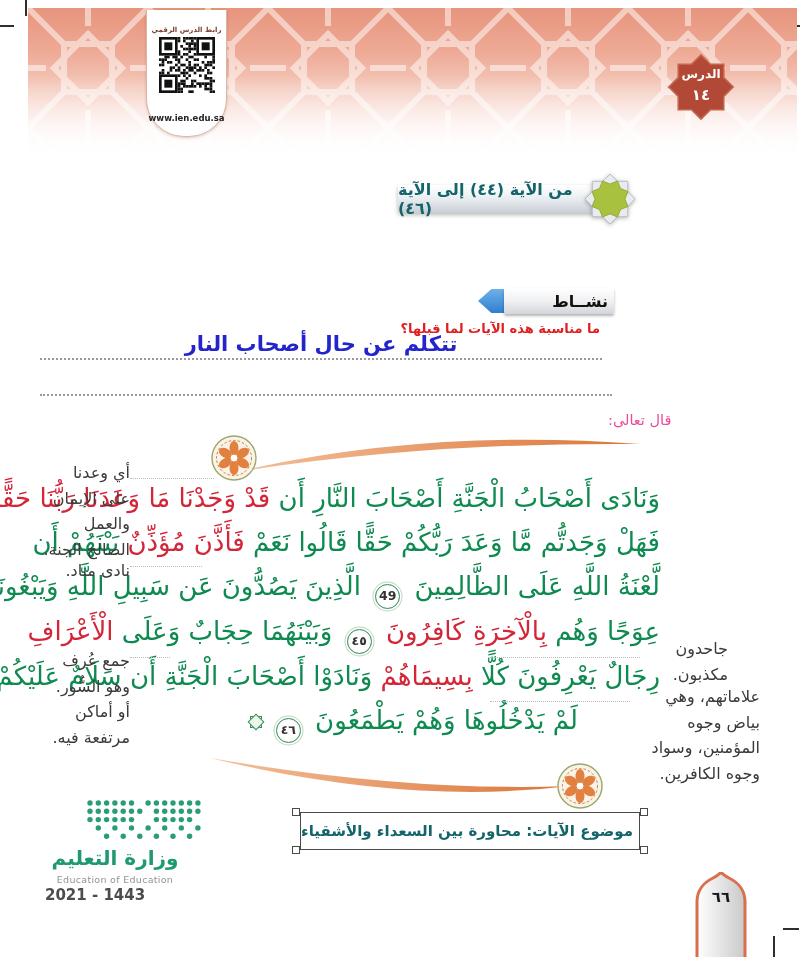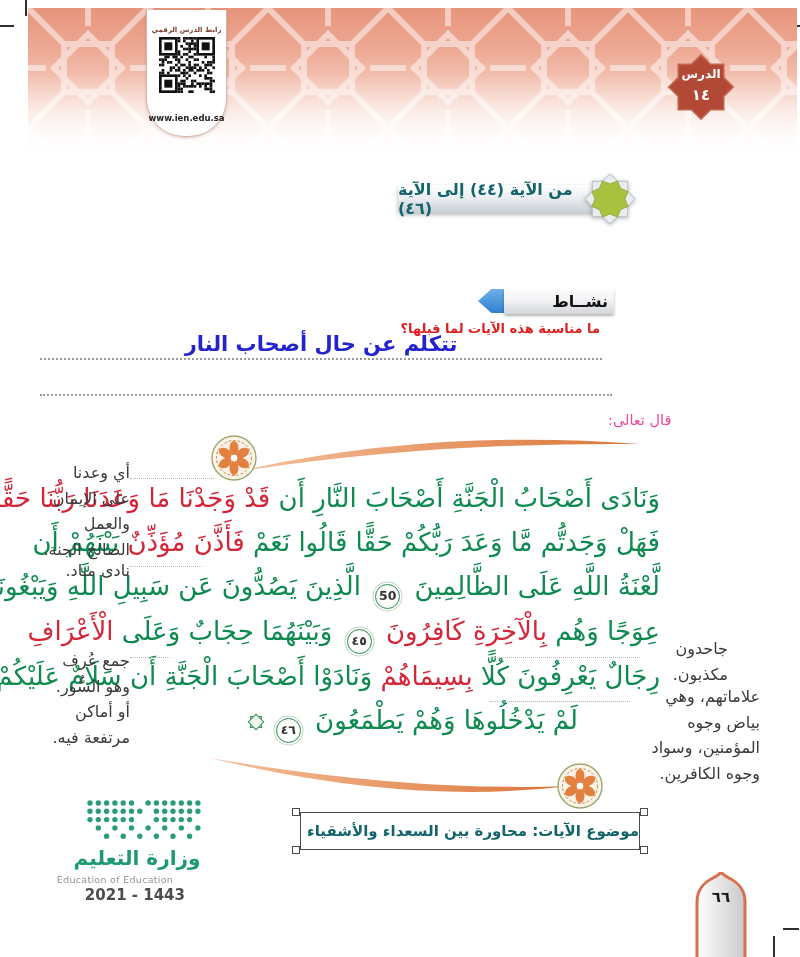--- a/index.html
+++ b/index.html
@@ -78,32 +78,32 @@
   .hizb{display:inline-block;position:relative;width:18px;height:18px;margin:0 5px;vertical-align:-2px;}
   .hizb::before,.hizb::after{content:"";position:absolute;inset:3px;border:1.6px solid #2f8f5b;background:#eef6ee;}
   .hizb::after{transform:rotate(45deg);}
 
   
   .note{position:absolute;direction:rtl;text-align:right;font-size:16px;line-height:1.6;color:#3a3a3a;}
   .leader{position:absolute;border-top:1.6px dotted #b9b9b9;height:0;}
 
   
   .topic-box{position:absolute;left:300px;top:812px;width:338px;height:36px;border:1.3px solid #4a4a4a;
-    display:flex;align-items:center;justify-content:flex-end;background:#fff;}
+    display:flex;align-items:center;justify-content:flex-start;background:#fff;}
   .topic-box span{font-size:15px;font-weight:bold;color:#14646b;direction:rtl;}
   .knob{position:absolute;width:6px;height:6px;border:1.2px solid #4a4a4a;background:#fff;}
   .knob.tl{left:-9px;top:-5px;} .knob.bl{left:-9px;bottom:-5px;}
   .knob.tr{right:-9px;top:-5px;} .knob.br{right:-9px;bottom:-5px;}
 
   
   .ministry{position:absolute;left:45px;top:798px;width:170px;height:112px;}
   .ministry .dots{position:absolute;left:40px;top:0;width:122px;height:48px;}
-  .ministry .ar{position:absolute;left:0;top:48px;width:140px;text-align:center;font-size:20px;font-weight:bold;color:#1e9973;direction:rtl;margin-left:22px;}
+  .ministry .ar{position:absolute;left:0;top:48px;width:140px;text-align:center;font-size:20px;font-weight:bold;color:#1e9973;direction:rtl;}
   .ministry .en{position:absolute;left:0;top:76px;width:140px;text-align:center;font-size:9.5px;color:#939393;letter-spacing:.3px;}
-  .ministry .yr{position:absolute;left:0;top:88px;width:140px;text-align:right;font-size:15px;font-weight:bold;color:#4c4c4c;}
+  .ministry .yr{position:absolute;left:0;top:88px;width:140px;text-align:left;font-size:15px;font-weight:bold;color:#4c4c4c;}
 
   
   .page-arch{position:absolute;left:694px;top:872px;width:54px;height:85px;}
   .page-arch svg{position:absolute;inset:0;}
   .page-arch .num{position:absolute;top:16px;left:0;width:100%;text-align:center;font-size:15px;font-weight:bold;color:#1a1a1a;}
 </style>
 </head>
 <body>
 
 <div class="page">
@@ -336,21 +336,21 @@
         <ellipse cx="24" cy="14" rx="4.5" ry="7" transform="rotate(240 24 24)"></ellipse>
         <ellipse cx="24" cy="14" rx="4.5" ry="7" transform="rotate(300 24 24)"></ellipse>
       </g>
       <circle cx="24" cy="24" r="4" fill="#fff" stroke="#e2813f" stroke-width="1"></circle>
     </svg>
   </div>
 
   <div class="quran">
       <div class="quran-line"><span class="q-green">وَنَادَى أَصْحَابُ الْجَنَّةِ أَصْحَابَ النَّارِ أَن </span><span class="q-red">قَدْ وَجَدْنَا مَا وَعَدَنَا رَبُّنَا حَقًّا</span></div>
       <div class="quran-line"><span class="q-green">فَهَلْ وَجَدتُّم مَّا وَعَدَ رَبُّكُمْ حَقًّا قَالُوا نَعَمْ </span><span class="q-red">فَأَذَّنَ مُؤَذِّنٌ </span><span class="q-green">بَيْنَهُمْ أَن</span></div>
-      <div class="quran-line"><span class="q-green">لَّعْنَةُ اللَّهِ عَلَى الظَّالِمِينَ </span><span class="ayah">50</span><span class="q-green"> الَّذِينَ يَصُدُّونَ عَن سَبِيلِ اللَّهِ وَيَبْغُونَهَا</span></div>
+      <div class="quran-line"><span class="q-green">لَّعْنَةُ اللَّهِ عَلَى الظَّالِمِينَ </span><span class="ayah">49</span><span class="q-green"> الَّذِينَ يَصُدُّونَ عَن سَبِيلِ اللَّهِ وَيَبْغُونَهَا</span></div>
       <div class="quran-line"><span class="q-green">عِوَجًا وَهُم </span><span class="q-red">بِالْآخِرَةِ كَافِرُونَ </span><span class="ayah">٤٥</span><span class="q-green"> وَبَيْنَهُمَا حِجَابٌ وَعَلَى </span><span class="q-red">الْأَعْرَافِ</span></div>
       <div class="quran-line"><span class="q-green">رِجَالٌ يَعْرِفُونَ كُلًّا </span><span class="q-red">بِسِيمَاهُمْ </span><span class="q-green">وَنَادَوْا أَصْحَابَ الْجَنَّةِ أَن سَلَامٌ عَلَيْكُمْ</span></div>
       <div class="quran-line last"><span class="q-green">لَمْ يَدْخُلُوهَا وَهُمْ يَطْمَعُونَ </span><span class="ayah">٤٦</span><span class="hizb"></span></div>
     </div>
 
   <div class="note" style="left:42px;top:460px;width:88px;">أي وعدنا على الإيمان والعمل الصالح الجنة.</div>
   <div class="note" style="left:42px;top:558px;width:88px;">نادى مناد.</div>
   <div class="note" style="left:42px;top:648px;width:88px;">جمع عُرف وهو السُّور. أو أماكن مرتفعة فيه.</div>
   <div class="note" style="left:648px;top:636px;width:80px;">جاحدون مكذبون.</div>
   <div class="note" style="left:634px;top:684px;width:126px;">علاماتهم، وهي بياض وجوه المؤمنين، وسواد وجوه الكافرين.</div>

